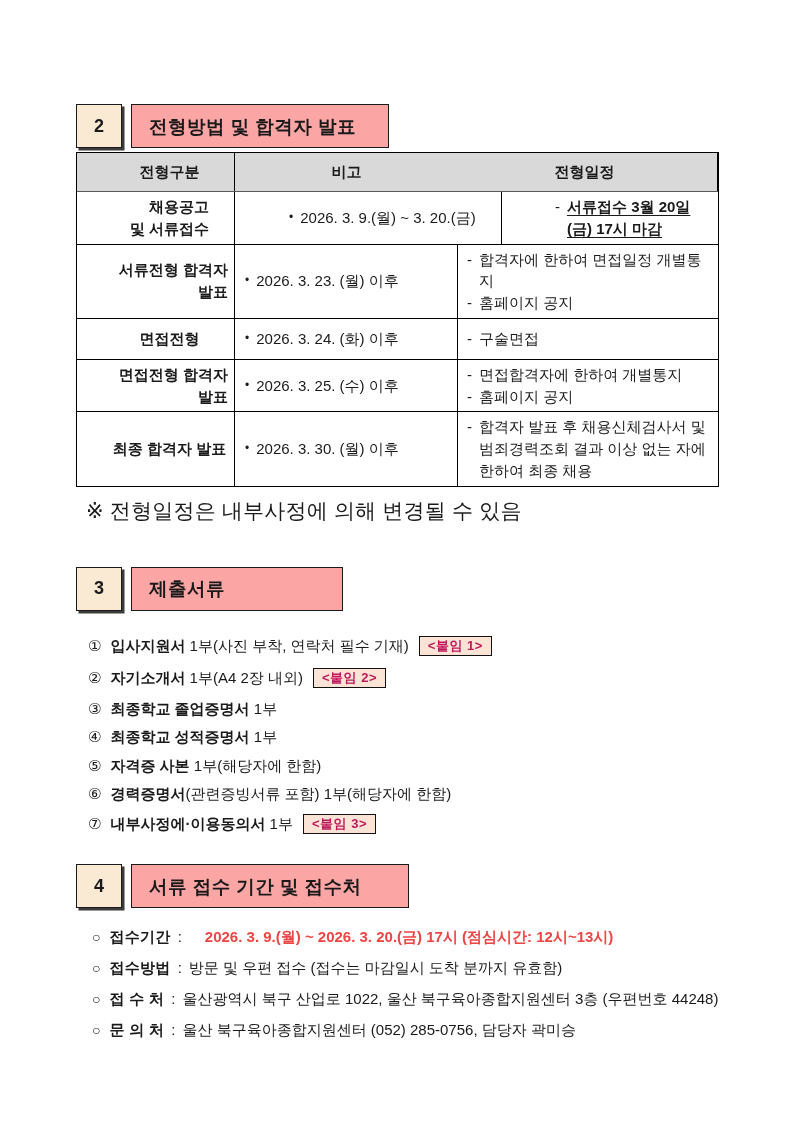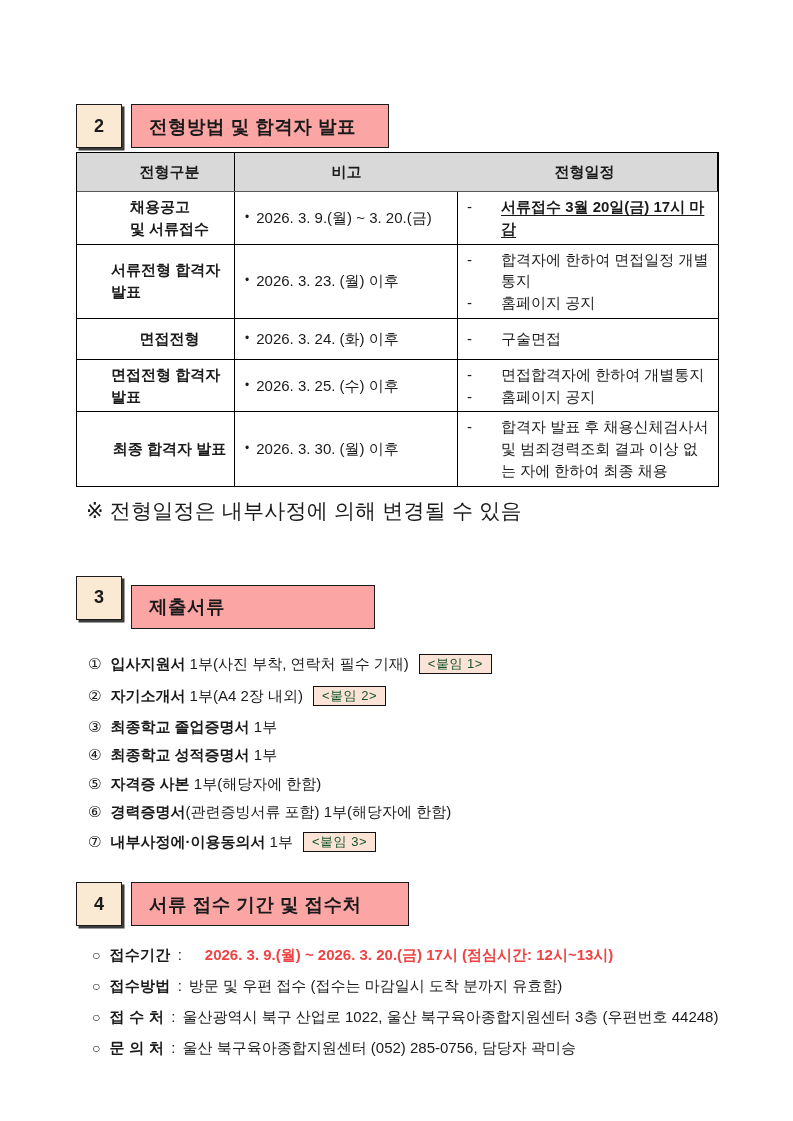--- a/index.html
+++ b/index.html
@@ -22,38 +22,38 @@
     display:flex;align-items:center;justify-content:center;
     font-weight:700;font-size:18px;
   }
   .title-box{
     border:1.8px solid #1a1a1a;background:#fca5a5;
     height:44px;display:flex;align-items:center;
     padding:0 17px;font-weight:700;font-size:18.5px;
     letter-spacing:.5px;box-sizing:border-box;
   }
   .w-s2{width:258px;}
-  .w-s3{width:244px;margin-top:18px;}
+  .w-s3{width:212px;}
   .w-s4{width:278px;}
 
   
   .table{margin-top:4px;border:1.8px solid #000;font-size:15px;}
   .trow{display:grid;grid-template-columns:158px 223px 1fr;}
   .trow + .trow{border-top:1.2px solid #000;}
   .thead{background:#D9D9D9;min-height:38px;}
   .thead .td{font-weight:700;justify-content:center;text-align:center;}
-  .thead + .trow{border-top:1.8px solid #595959;}
+  .thead + .trow{border-top:1.8px solid #595959;gap:44px;}
   .td{display:flex;align-items:center;box-sizing:border-box;padding:4px 6px;line-height:1.45;}
-  .td.c1{justify-content:center;text-align:left;font-weight:700;white-space:pre-line;border-right:1.3px solid #000;padding-left:34px;}
+  .td.c1{justify-content:center;text-align:right;font-weight:700;white-space:pre-line;border-right:1.3px solid #000;padding-left:34px;}
   .td.c2{border-right:1.3px solid #000;padding-left:10px;gap:7px;}
   .td.c3{flex-direction:column;justify-content:center;align-items:stretch;padding:4px 9px;}
   .blt{font-size:12px;}
   .rline{display:flex;}
   .dsh{margin-right:7px;flex:0 0 auto;}
-  .rtx{flex:1;margin-left:22px;}
+  .rtx{flex:1;}
   .strong-u{font-weight:700;text-decoration:underline;text-underline-offset:3px;}
   .h46{min-height:46px;} .h40{min-height:40px;} .h62{min-height:62px;}
 
   .note{margin:10px 0 0 10px;font-size:21px;letter-spacing:.2px;}
   .note.bold{font-weight:700;}
 
   
   .banner{
     margin-top:9px;background:#D9D9D9;
     border-top:3px solid #000;border-bottom:1.6px solid #000;
@@ -61,21 +61,21 @@
     padding:7px 0;letter-spacing:.5px;
   }
 
   
   .doc-list{margin:25px 0 0 12px;font-size:15px;}
   .doc-item{margin-bottom:11.5px;line-height:17px;display:flex;align-items:center;}
   .circ{margin-right:9px;font-size:15px;}
   .b{font-weight:700;}
   .badge{
     display:inline-block;background:#FBE4D5;border:1.6px solid #111;
-    color:#14532d;font-weight:400;font-size:13px;line-height:1.2;
+    color:#be185d;font-weight:700;font-size:13px;line-height:1.2;
     padding:1.5px 8px;margin-left:10px;letter-spacing:.5px;
   }
 
   
   .recv-list{margin:20px 0 0 16px;font-size:15px;}
   .recv-item{margin-bottom:13px;line-height:18px;display:flex;align-items:baseline;}
   .obullet{margin-right:9px;font-size:14px;flex:0 0 auto;}
   .lbl{font-weight:700;letter-spacing:.3px;flex:0 0 auto;}
   .colon{margin:0 7px;flex:0 0 auto;}
   .red{color:#ef4444;font-weight:700;margin-left:16px;}

